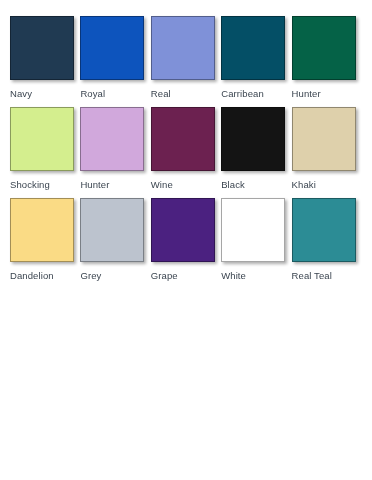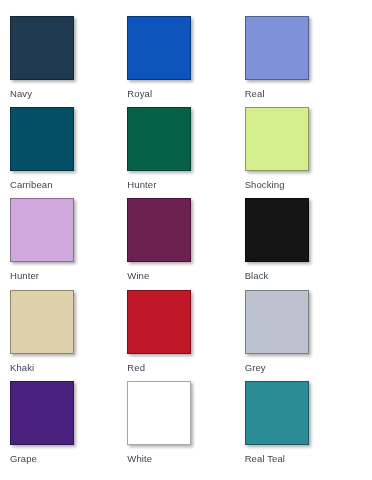--- a/index.html
+++ b/index.html
@@ -15,21 +15,21 @@
     font-family: "Liberation Sans", sans-serif;
     -webkit-font-smoothing: antialiased;
   }
 
   #swatch-grid {
     box-sizing: border-box;
     width: 372px;
     height: 480px;
     padding: 16px 10px 8px 10px;
     display: grid;
-    grid-template-columns: repeat(3, 1fr);
+    grid-template-columns: repeat(5, 1fr);
     grid-template-rows: repeat(5, 1fr);
     column-gap: 0px;
     row-gap: 0px;
     background: #ffffff;
   }
 
   .swatch-cell {
     display: flex;
     flex-direction: column;
     align-items: flex-start;
@@ -92,22 +92,22 @@
     </div>
     <div class="swatch-cell">
       <div class="swatch-chip" style="background-color: rgb(20, 20, 20);"></div>
       <div class="swatch-label">Black</div>
     </div>
     <div class="swatch-cell">
       <div class="swatch-chip" style="background-color: rgb(222, 208, 171);"></div>
       <div class="swatch-label">Khaki</div>
     </div>
     <div class="swatch-cell">
-      <div class="swatch-chip" style="background-color: rgb(193, 24, 41);"></div>
-      <div class="swatch-label">Red</div>
+      <div class="swatch-chip" style="background-color: rgb(250, 219, 133);"></div>
+      <div class="swatch-label">Dandelion</div>
     </div>
     <div class="swatch-cell">
       <div class="swatch-chip" style="background-color: rgb(188, 195, 206);"></div>
       <div class="swatch-label">Grey</div>
     </div>
     <div class="swatch-cell">
       <div class="swatch-chip" style="background-color: rgb(75, 33, 128);"></div>
       <div class="swatch-label">Grape</div>
     </div>
     <div class="swatch-cell">

